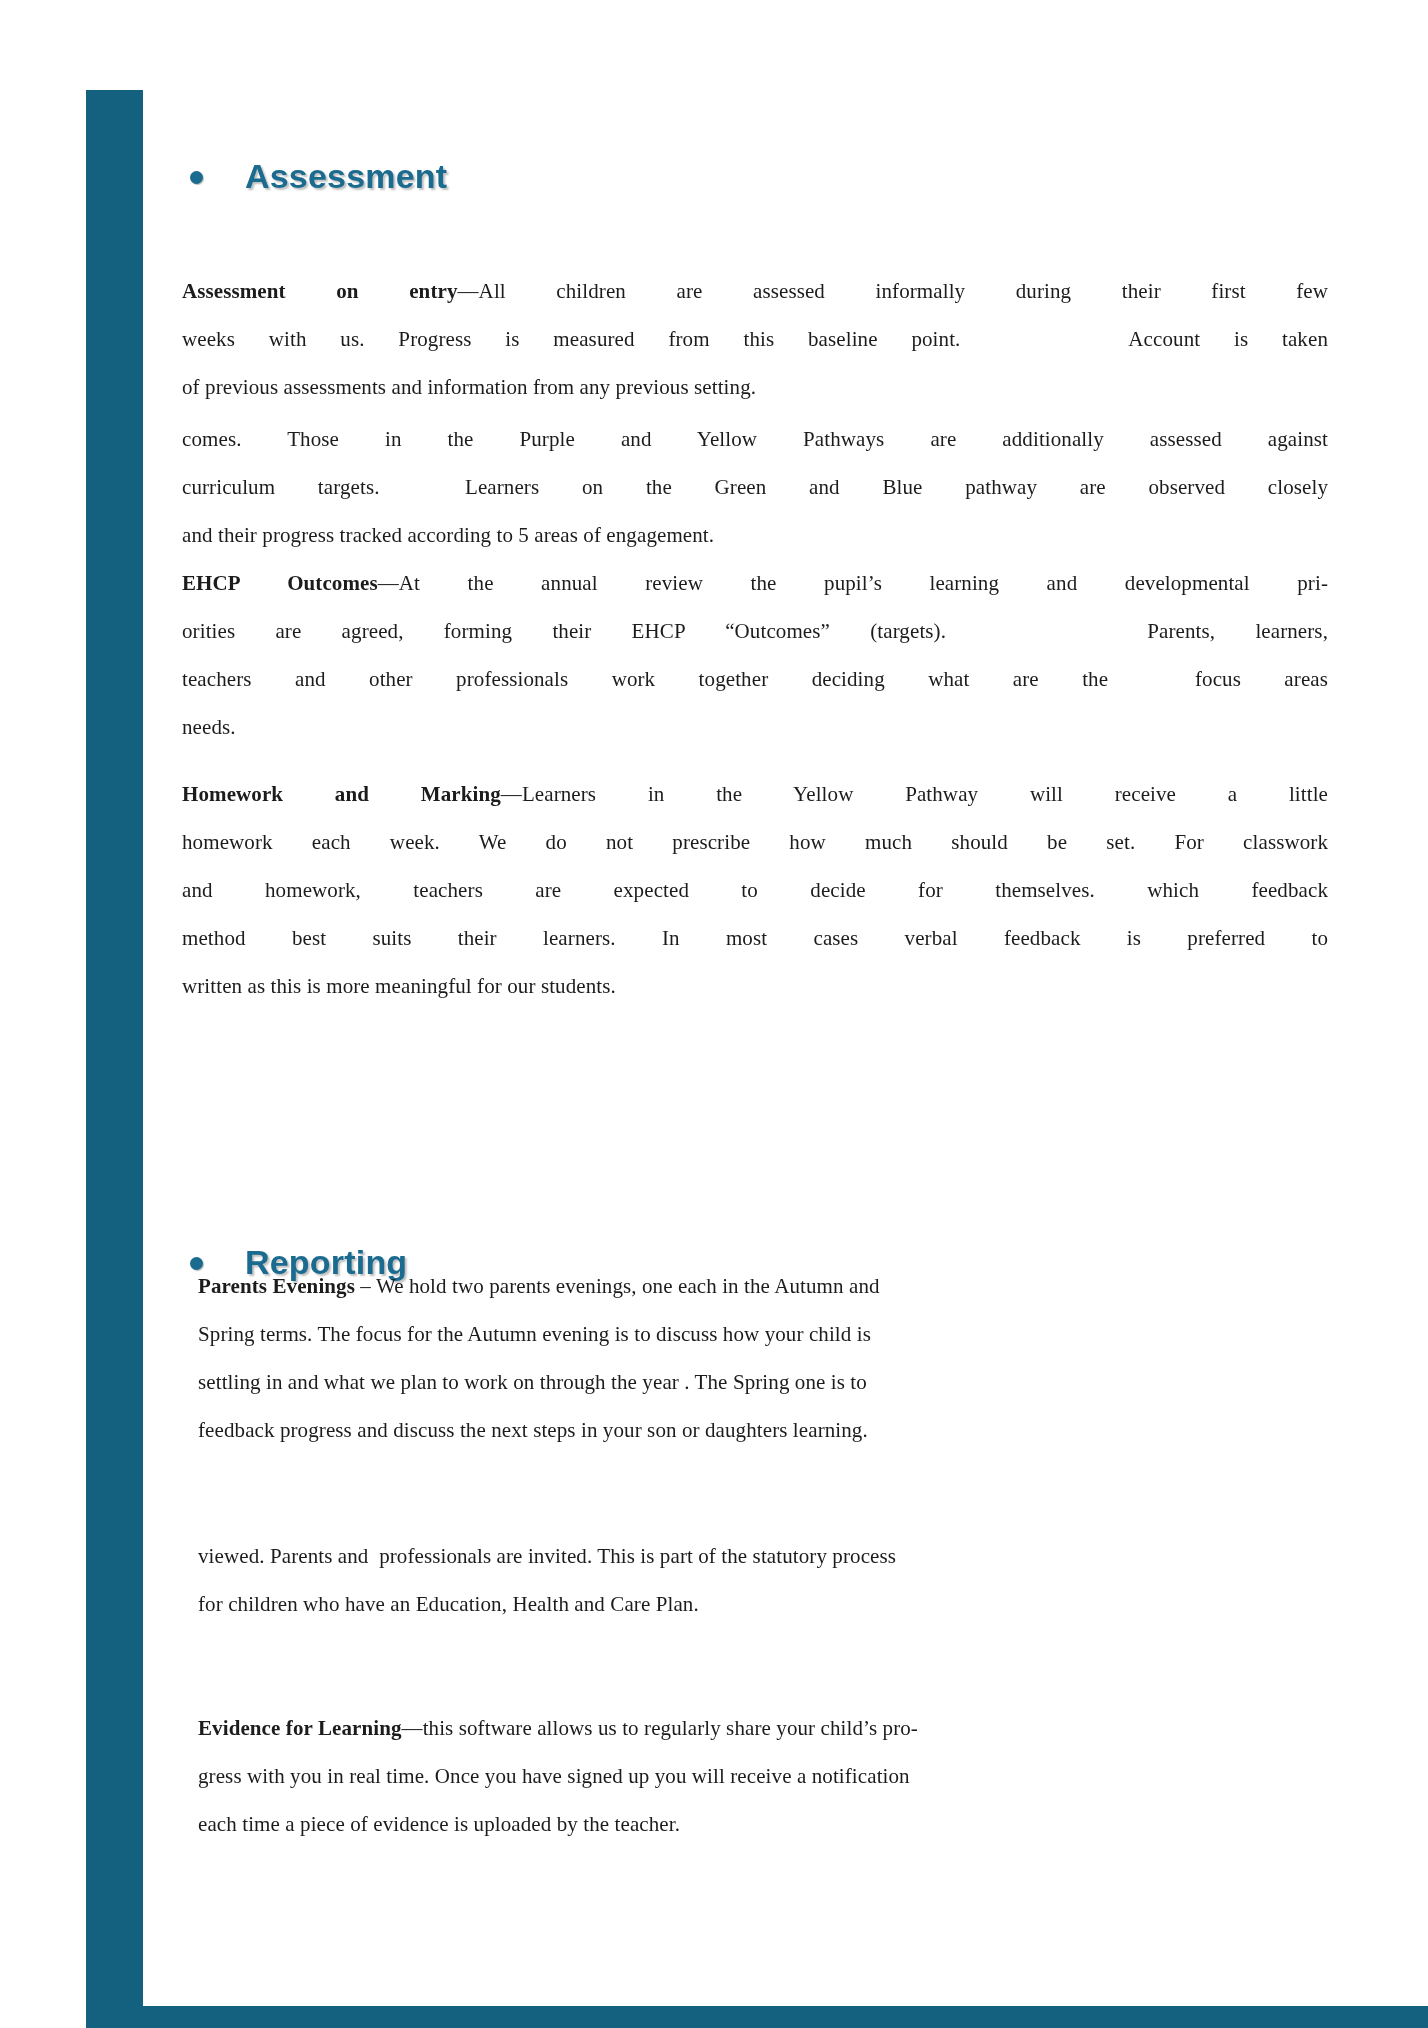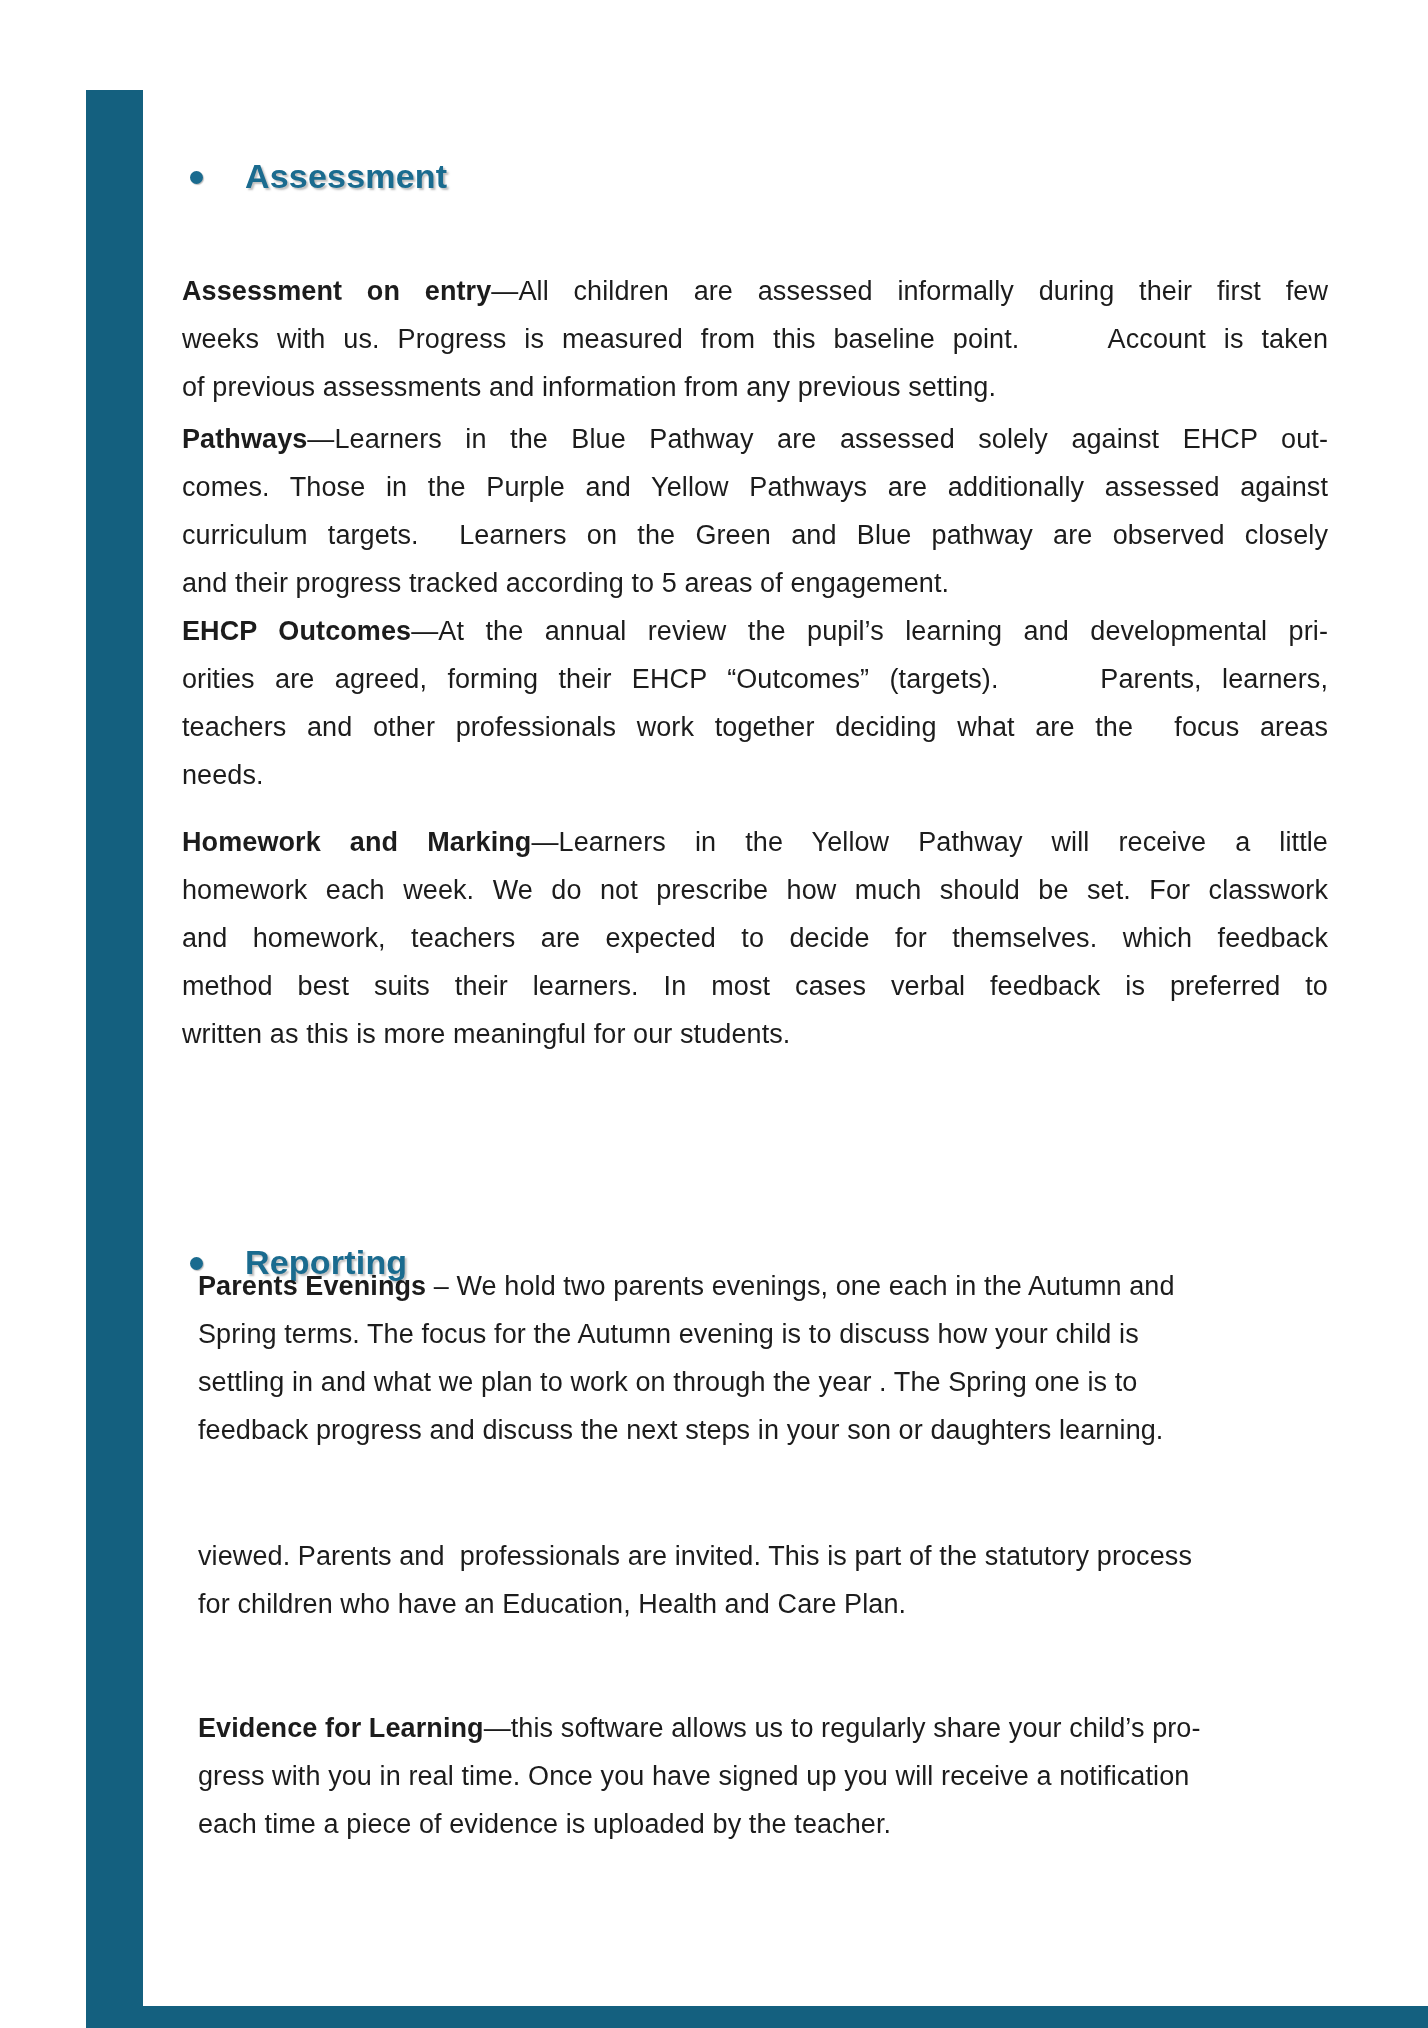--- a/index.html
+++ b/index.html
@@ -42,23 +42,24 @@
     box-shadow:1px 1px 1px rgba(60,60,60,.35);
   }
   .heading-text{
     font-size:34px;line-height:40px;font-weight:bold;
     color:var(--heading);
     letter-spacing:.2px;
     text-shadow:2px 2px 2px rgba(70,70,70,.35);
   }
   .paras{position:absolute;}
   .line{
-    font-size:27px;
+    font-size:21px;
     line-height:48px;
     letter-spacing:.1px;
+    font-family:Liberation Serif, serif;
   }
   .line b.lead{font-weight:bold;}
   .jl{text-align:justify;text-align-last:justify;}
   .ll{text-align:right;text-align-last:left;}
   
   .section-0 .heading-row{top:156px;left:190px;}
   .section-0 .paras{top:267px;left:182px;width:1146px;}
   .section-0 .para:nth-child(2){margin-top:4px;}
   .section-0 .para:nth-child(4){margin-top:19px;}
   
@@ -79,21 +80,20 @@
       <span class="bullet"></span>
       <h2 class="heading-text">Assessment</h2>
     </div>
     <div class="paras">
           <div class="para">
             <div class="line jl"><b class="lead">Assessment on entry</b><span>—All children are assessed informally during their first few</span></div>
             <div class="line jl"><span>weeks with us. Progress is measured from this baseline point. &nbsp;&nbsp;&nbsp; Account is taken</span></div>
             <div class="line ll"><span>of previous assessments and information from any previous setting.</span></div>
           </div>
           <div class="para">
-            <div class="line jl"><b class="lead">Pathways</b><span>—Learners in the Blue Pathway are assessed solely against EHCP out-</span></div>
             <div class="line jl"><span>comes. Those in the Purple and Yellow Pathways are additionally assessed against</span></div>
             <div class="line jl"><span>curriculum targets. &nbsp;Learners on the Green and Blue pathway are observed closely</span></div>
             <div class="line ll"><span>and their progress tracked according to 5 areas of engagement.</span></div>
           </div>
           <div class="para">
             <div class="line jl"><b class="lead">EHCP Outcomes</b><span>—At the annual review the pupil’s learning and developmental pri-</span></div>
             <div class="line jl"><span>orities are agreed, forming their EHCP “Outcomes” (targets). &nbsp;&nbsp;&nbsp; Parents, learners,</span></div>
             <div class="line jl"><span>teachers and other professionals work together deciding what are the &nbsp;focus areas</span></div>
             <div class="line ll"><span>needs.</span></div>
           </div>

